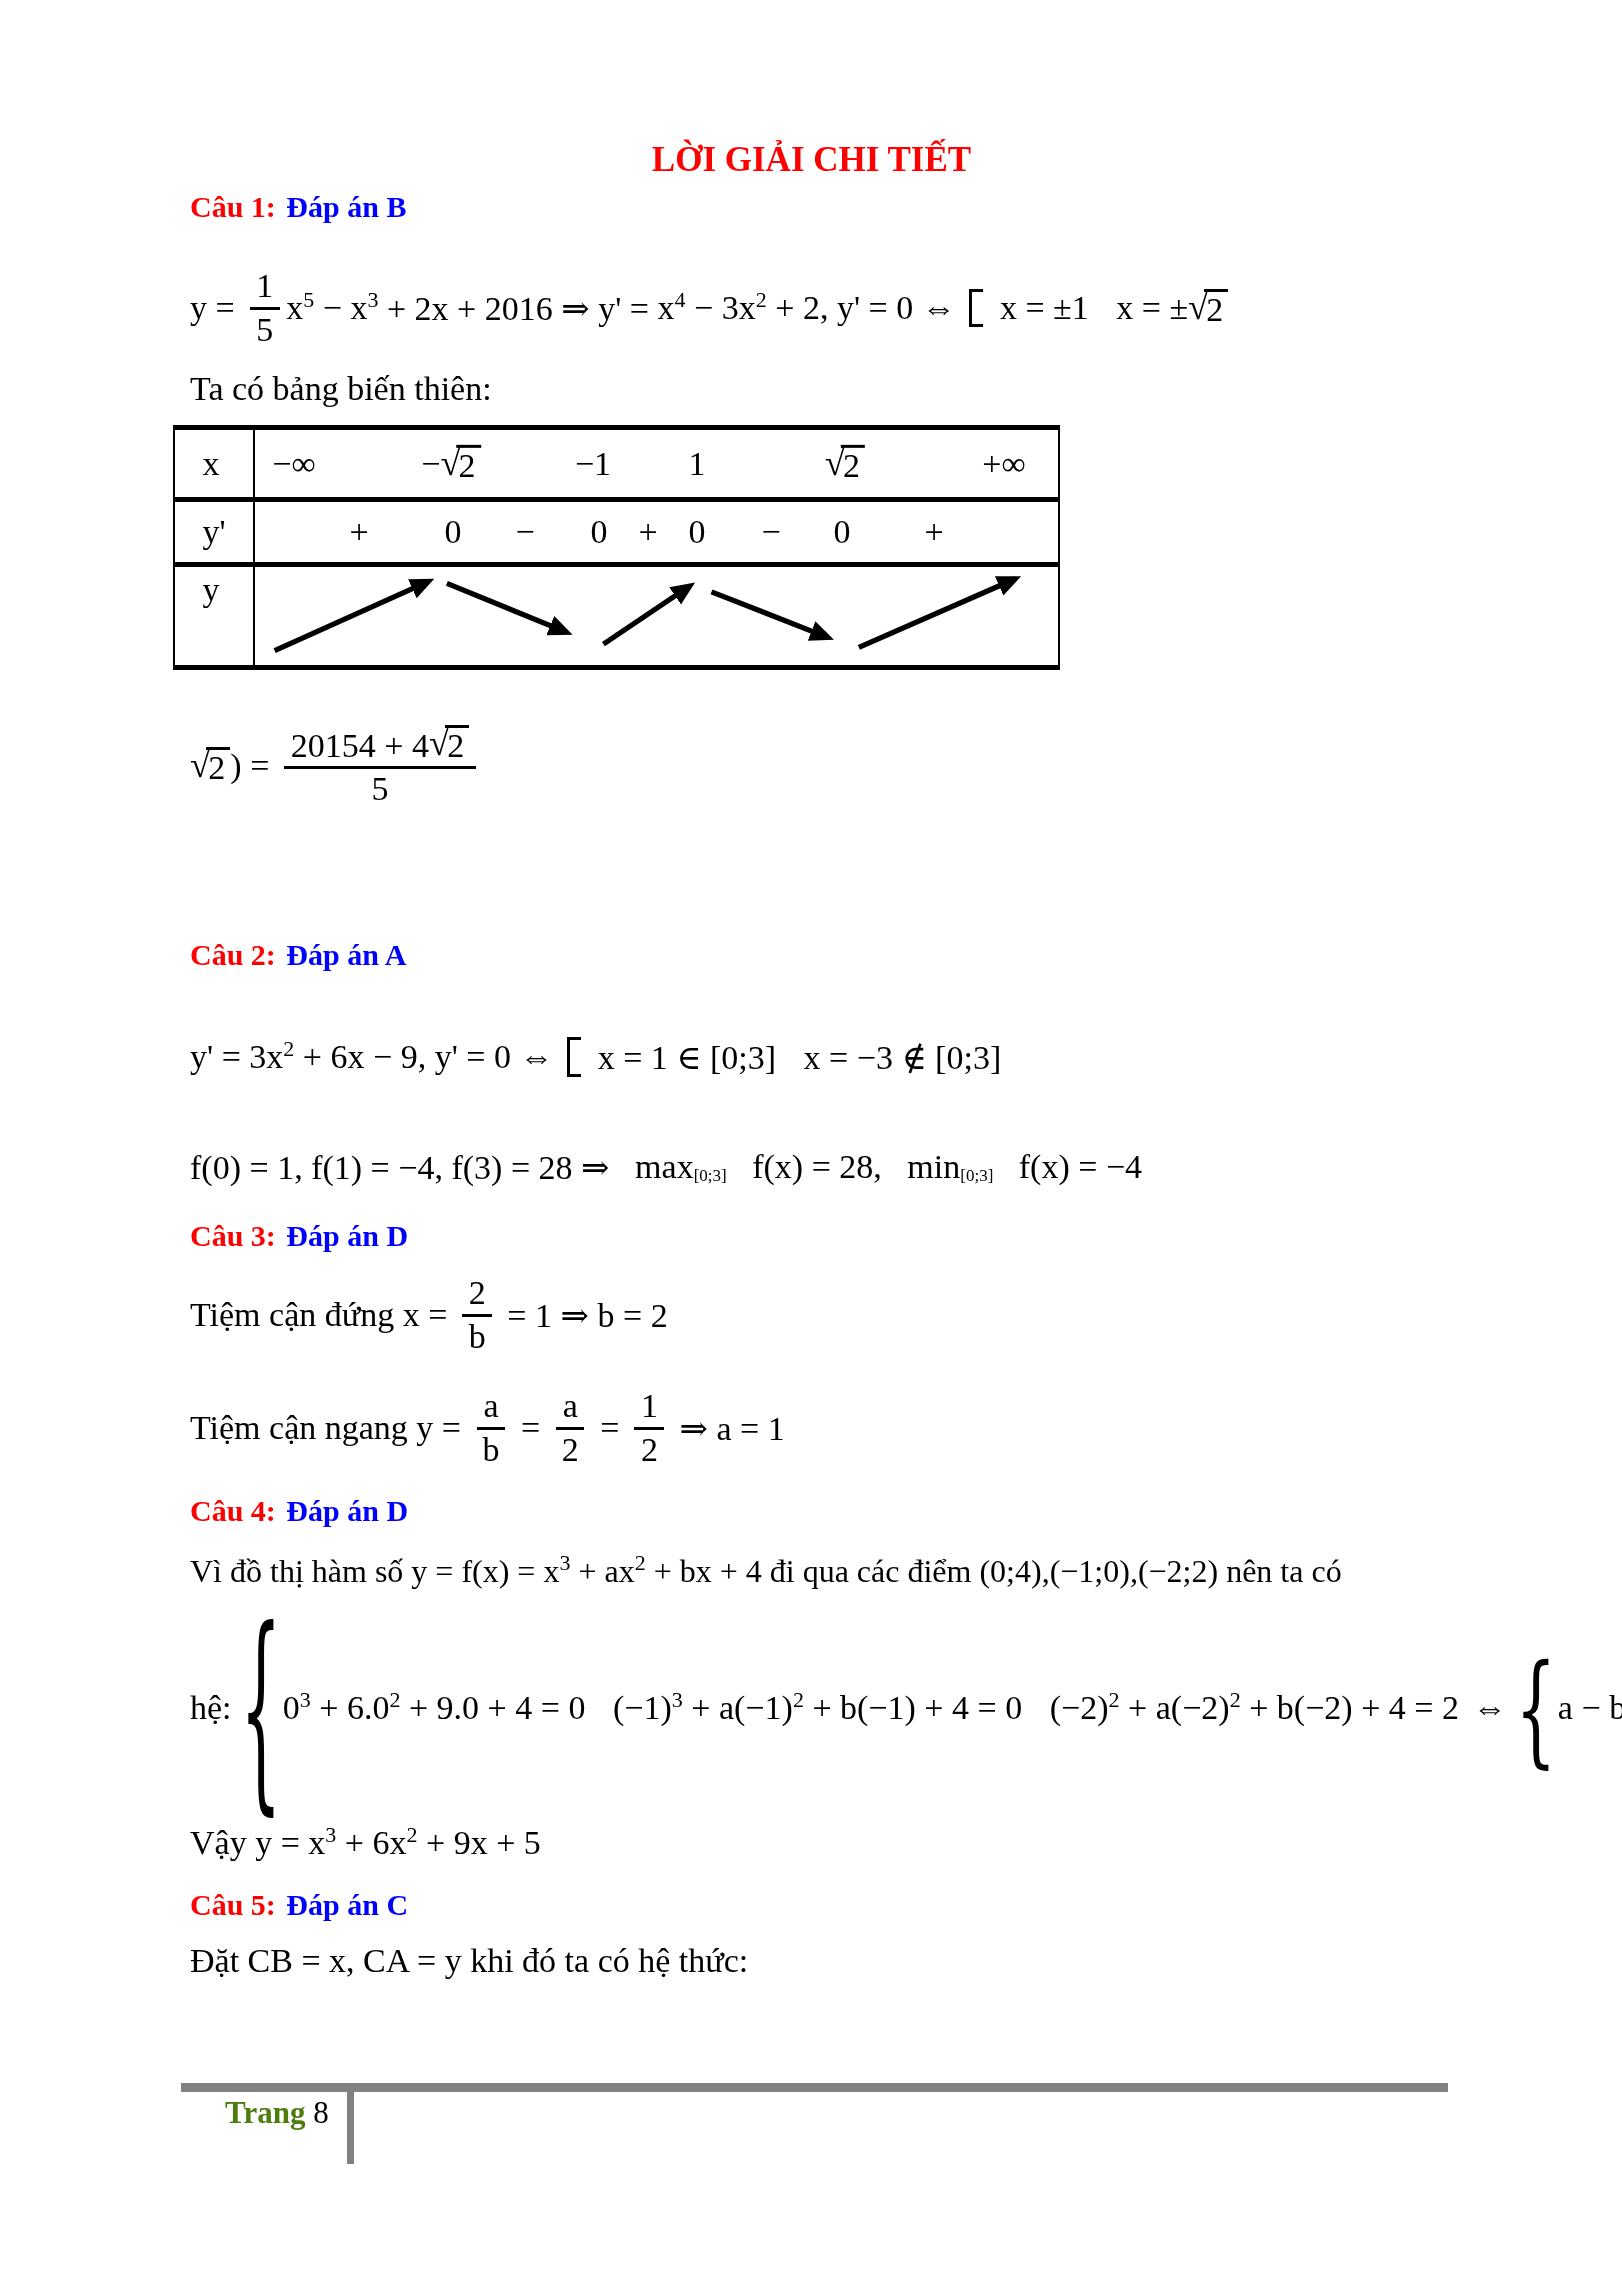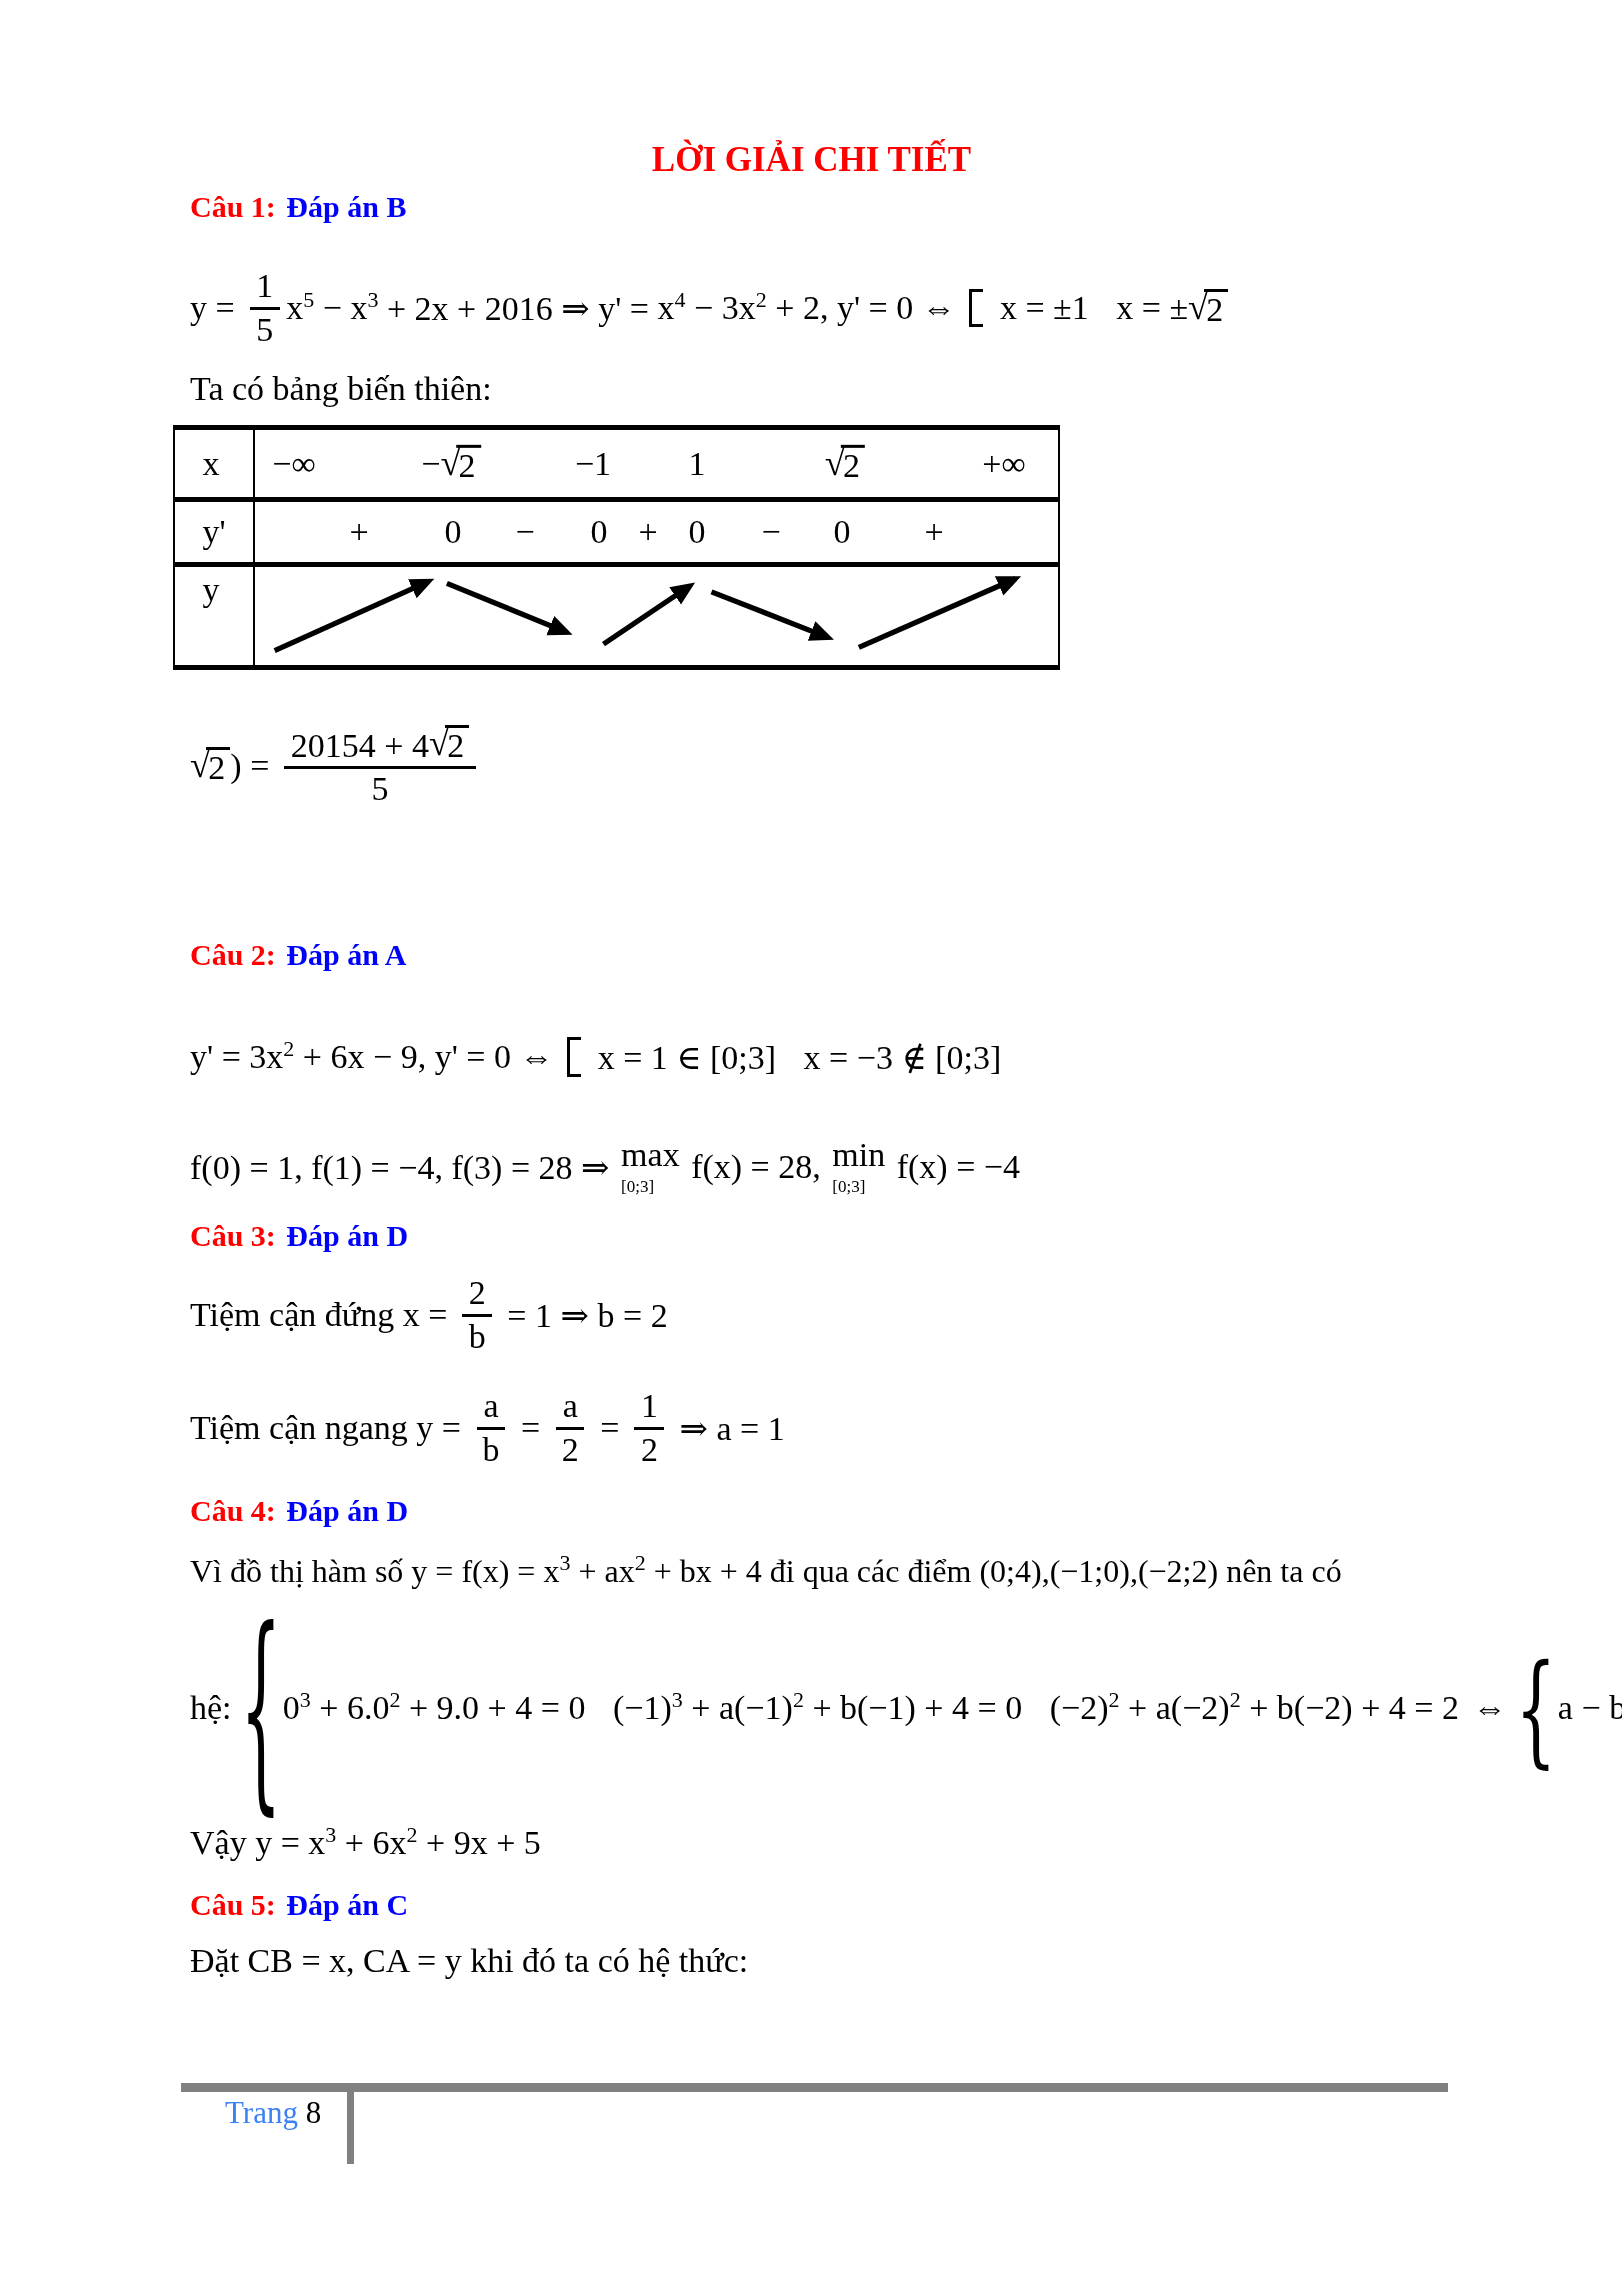--- a/index.html
+++ b/index.html
@@ -19,21 +19,21 @@
   .frac .den{padding:2.6px 6.5px 0 6.5px;text-align:center;line-height:1.05;}
   .sqrt{white-space:nowrap;display:inline-flex;align-items:flex-start;}
   .sqrt .sym{font-size:1.08em;line-height:1;}
   .sqrt .rad{border-top:3.3px solid #000;padding:1.3px 5.2px 0 2.6px;margin-left:-4.6px;line-height:1;}
   .cases{display:inline-flex;align-items:center;margin:0 5.2px;}
   .cases .sqbr{align-self:stretch;width:10.5px;border:3.9px solid #000;border-right:none;margin-right:17px;}
   .cases .rows{display:flex;flex-direction:row;gap:27.5px;}
   .cases .row{display:flex;align-items:center;white-space:pre;}
   .brace{display:flex;align-items:center;justify-content:center;width:31px;margin-right:6.5px;}
   .brace span{display:inline-block;font-size:72px;line-height:1;font-family:"DejaVu Serif",serif;}
-  .limop{display:inline-flex;flex-direction:column;align-items:flex-start;line-height:1.05;margin:0 3px;vertical-align:middle;}
+  .limop{display:inline-flex;flex-direction:row;align-items:flex-end;line-height:1.05;margin:0 17px;vertical-align:middle;}
   .limop .sub{font-size:17px;margin-top:5.2px;}
   .note{font-size:34px;font-style:italic;width:1263px;text-align:justify;line-height:58px;}
   .note .note-label{font-weight:bold;}
   
   .bbt-table{position:absolute;left:173px;top:425px;width:887px;box-sizing:border-box;
              border:2px solid #000;border-top:5.2px solid #000;border-bottom:5.2px solid #000;}
   .bbt-row{display:flex;border-bottom:5.2px solid #000;}
   .bbt-row:last-child{border-bottom:none;}
   .bbt-row-x{height:67px;}
   .bbt-row-yp{height:60px;}
@@ -41,21 +41,21 @@
   .bbt-label{width:80px;border-right:2px solid #000;font-size:34px;padding-left:27.5px;
              display:flex;align-items:center;box-sizing:border-box;}
   .bbt-label.ytop{align-items:flex-start;padding-top:3.9px;}
   .bbt-cell{position:relative;flex:1;}
   .bbt-item{position:absolute;top:50%;transform:translate(-50%,-50%);font-size:34px;display:inline-flex;align-items:flex-start;white-space:pre;}
   .bbt-arrow-svg{position:absolute;left:0;top:0;width:100%;height:100%;}
   
   .footer-bar{position:absolute;left:181px;top:2083px;width:1267px;height:9.2px;background:#808080;}
   .footer-vbar{position:absolute;left:347px;top:2092px;width:7.2px;height:72px;background:#808080;}
   .footer-page{position:absolute;left:225px;top:2095px;font-size:31px;white-space:pre;}
-  .footer-page .trang{color:#3b82f6;font-weight:normal;}
+  .footer-page .trang{color:#4d7c0f;font-weight:bold;}
   .footer-page .num{color:#000;}
 </style>
 </head>
 <body>
 
 <div class="page">
 
   <div class="block doc-title" style="top:140px">LỜI GIẢI CHI TIẾT</div>
 
   <div class="block heading" style="top:190px"><span class="q">Câu 1:</span><span class="a">Đáp án B</span></div>

